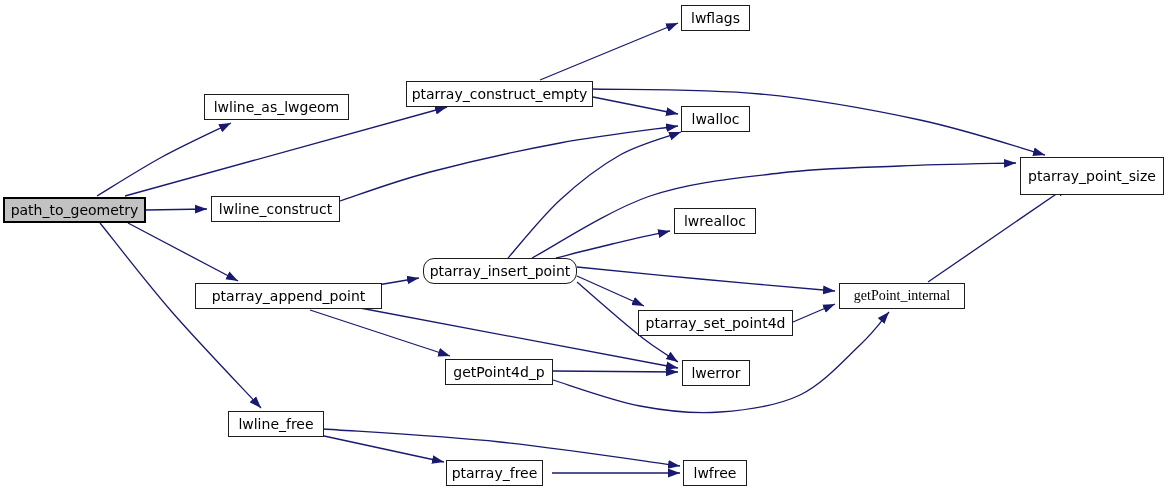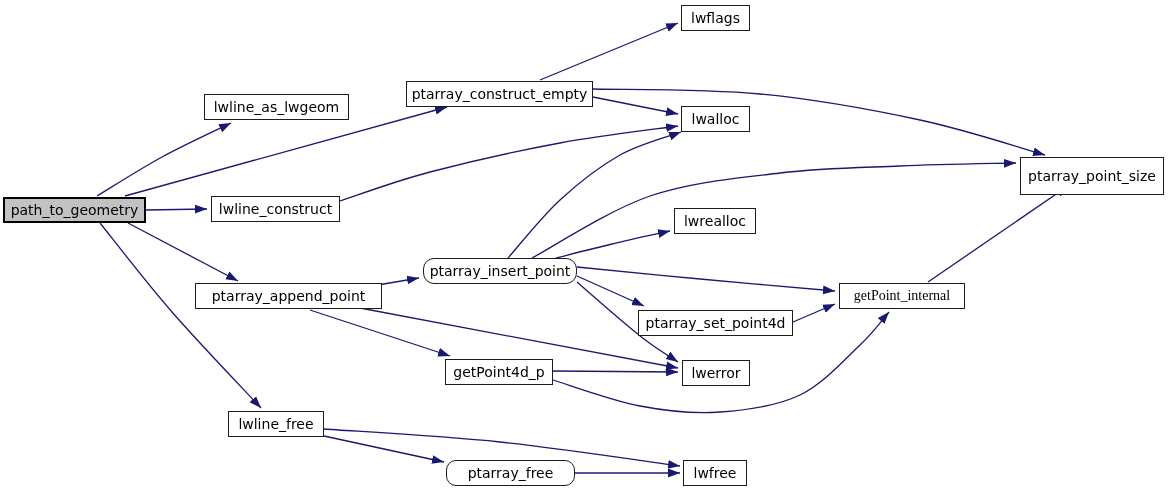--- a/index.html
+++ b/index.html
@@ -93,20 +93,20 @@
       </div>
       <div class="node" style="left: 445px; top: 359px; width: 108px; height: 26px;">
         <span>getPoint4d_p</span>
       </div>
       <div class="node" style="left: 682px; top: 360px; width: 68px; height: 26px;">
         <span>lwerror</span>
       </div>
       <div class="node" style="left: 228px; top: 411px; width: 96px; height: 26px;">
         <span>lwline_free</span>
       </div>
-      <div class="node" style="left: 446px; top: 460px; width: 129px; height: 26px; border-radius: 10px;">
+      <div class="node" style="left: 446px; top: 460px; width: 97px; height: 26px;">
         <span>ptarray_free</span>
       </div>
       <div class="node" style="left: 683px; top: 460px; width: 64px; height: 26px;">
         <span>lwfree</span>
       </div>
     </div>
 </div>
 
 </body></html>

